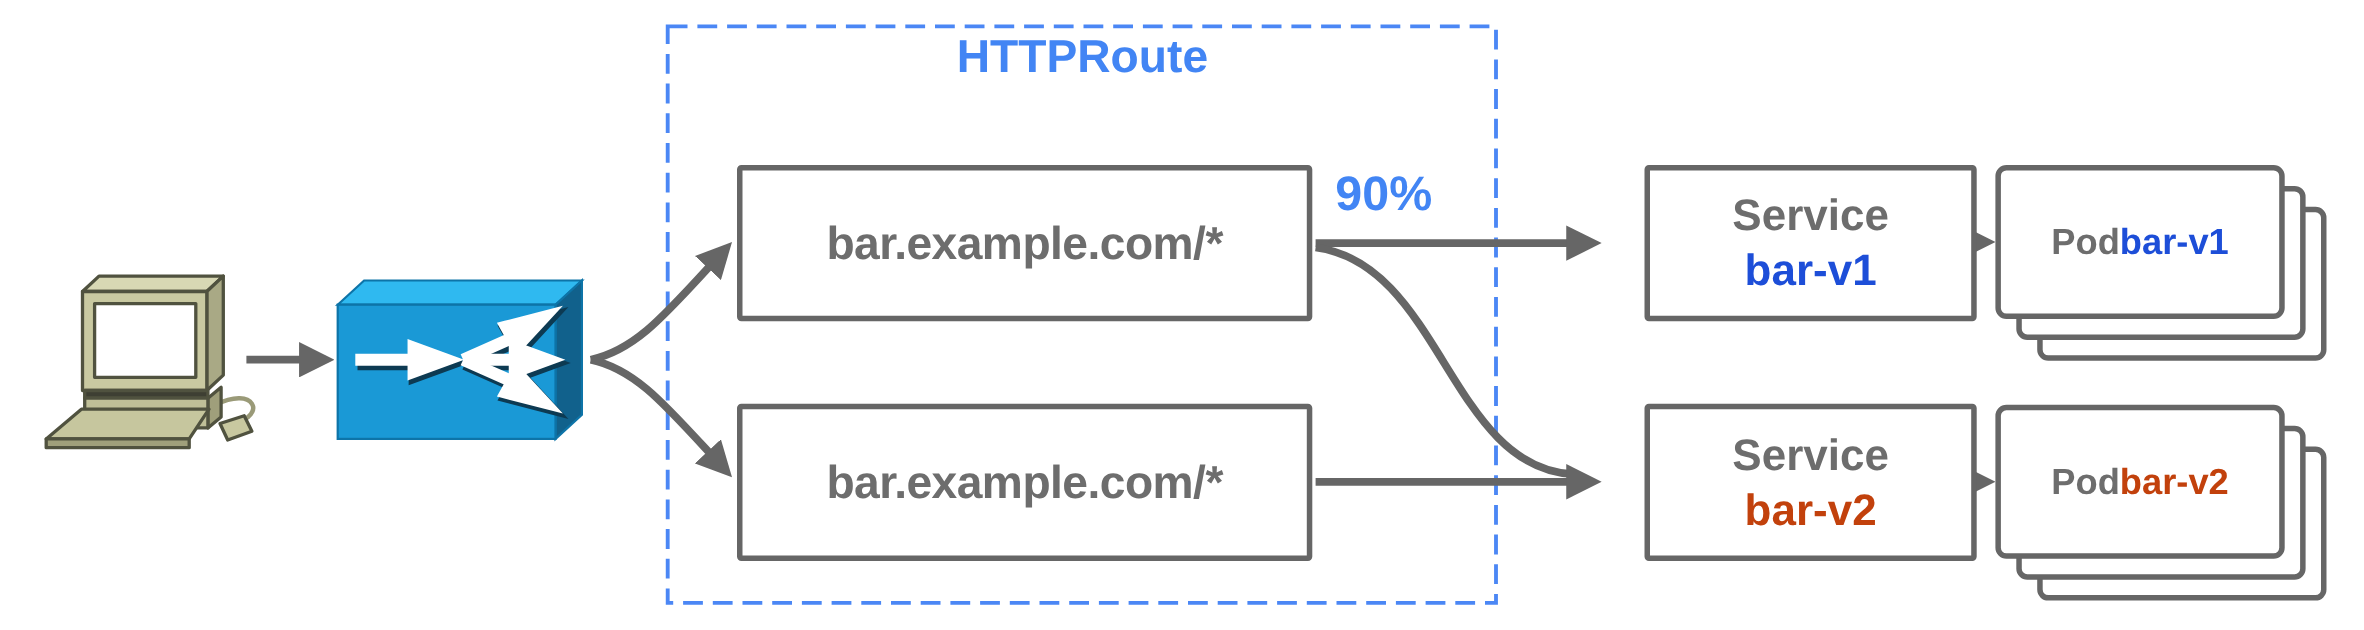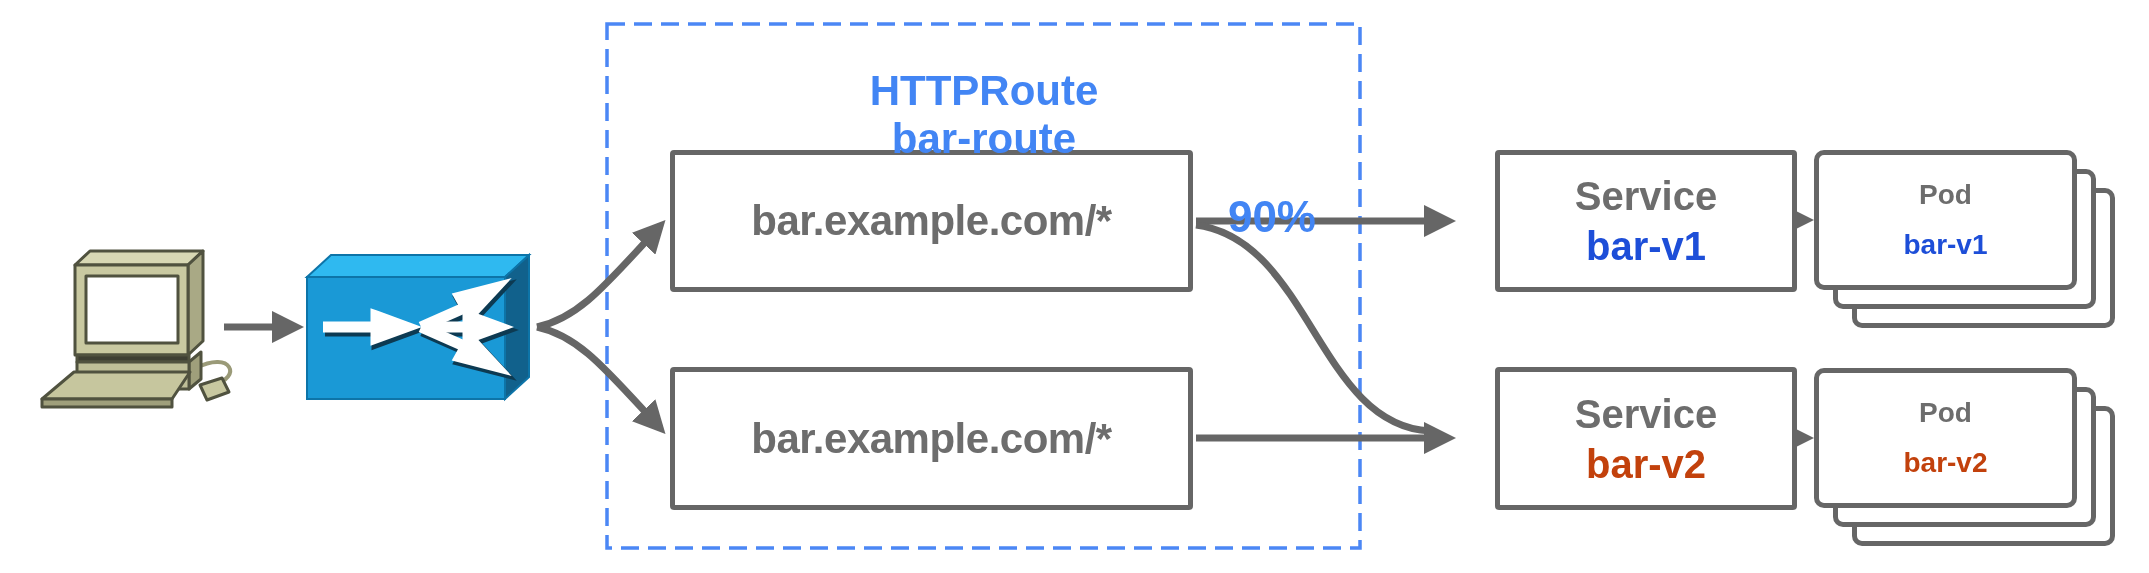--- a/index.html
+++ b/index.html
@@ -26,27 +26,27 @@
   }
   .route-box{font-size:42px;line-height:50px;letter-spacing:-0.5px;}
   .svc-box{font-size:40px;line-height:50px;margin-left:36px;}
   .pod-stack{position:absolute;z-index:2;}
   .pod-layer{
     position:absolute;box-sizing:border-box;
     width:263px;height:140px;
     background:#fff;border:5px solid #666;border-radius:10px;
   }
   .pod-front{
-    display:flex;flex-direction:column;align-items:center;justify-content:center;
-    font-size:28px;line-height:50px;font-weight:bold;color:#6d6d6d;text-align:center;
+    display:flex;flex-direction:row;align-items:center;justify-content:center;
+    font-size:33px;line-height:50px;font-weight:bold;color:#6d6d6d;text-align:center;
   }
-  .free-label{position:absolute;z-index:3;font-weight:bold;text-align:center;margin-top:40px;}
+  .free-label{position:absolute;z-index:3;font-weight:bold;text-align:center;}
   #lb-label{left:250px;top:142px;width:340px;font-size:40px;color:#6b6b6b;}
   #httproute-title{left:784px;top:27px;width:400px;font-size:42px;line-height:48px;color:#4285f4;}
-  #pct-90{left:1200px;top:155px;width:116px;font-size:44px;line-height:44px;color:#4285f4;text-align:right;}
+  #pct-90{left:1200px;top:155px;width:116px;font-size:44px;line-height:44px;color:#4285f4;}
   #pct-10{left:1200px;top:290px;width:116px;font-size:44px;line-height:44px;color:#34a853;}
   .text-blue{color:#1d4ed8;}
   .text-green{color:#c2410c;}
 </style>
 </head>
 <body>
 
 <div id="canvas">
 
   <svg id="wires" width="2149" height="573" viewBox="0 0 2149 573">
@@ -111,21 +111,20 @@
 
     <line x1="1196" y1="438" x2="1448" y2="438" stroke="#666" stroke-width="7" marker-end="url(#ah)"></line>
 
     <line x1="1763" y1="220" x2="1806" y2="220" stroke="#666" stroke-width="7" marker-end="url(#ah)"></line>
     <line x1="1763" y1="438" x2="1806" y2="438" stroke="#666" stroke-width="7" marker-end="url(#ah)"></line>
   </svg>
 
 
   <div class="free-label" id="httproute-title">
     <div>HTTPRoute</div>
-    <div>bar-route</div>
   </div>
 
   <div class="node route-box" style="left:670px;top:150px;width:523px;height:142px;">
     <div>bar.example.com/*</div>
   </div>
 
   <div class="node route-box" style="left:670px;top:367px;width:523px;height:143px;">
     <div>bar.example.com/*</div>
   </div>
 

